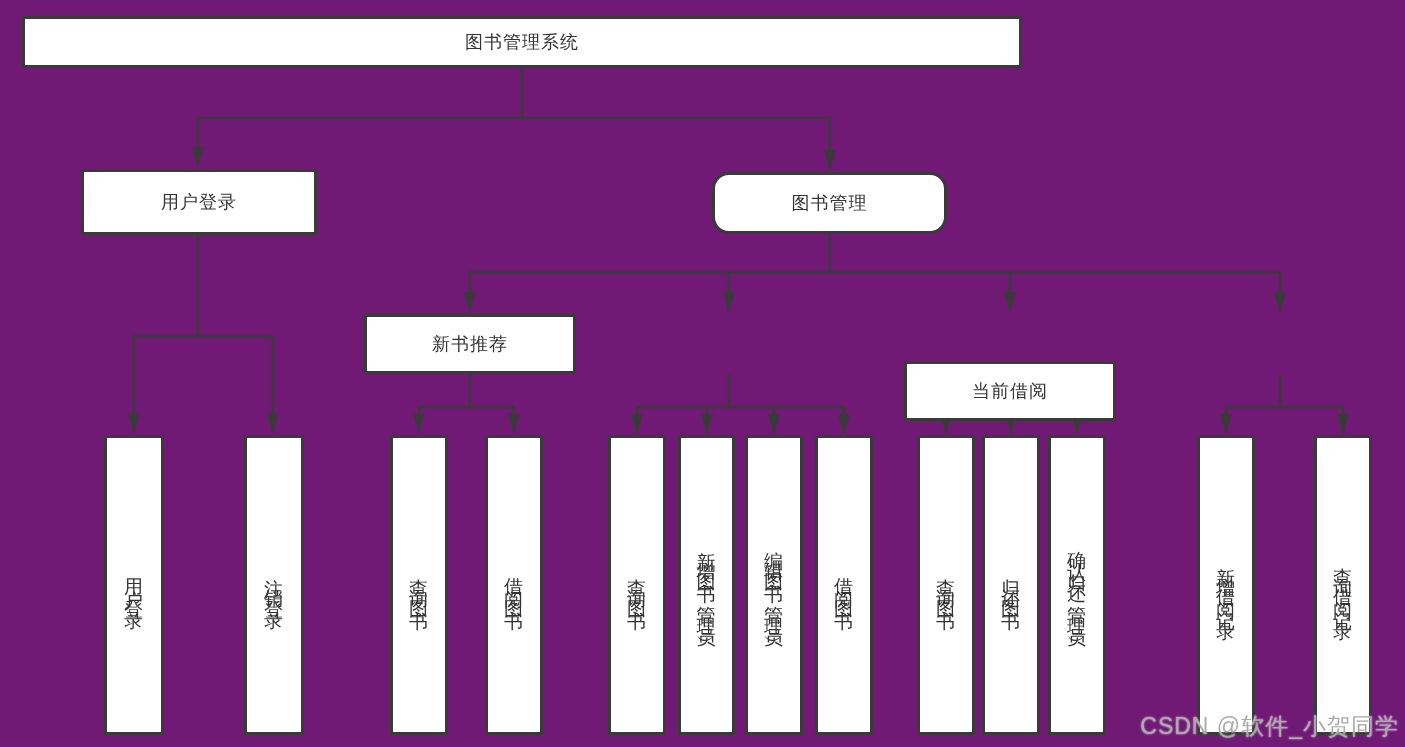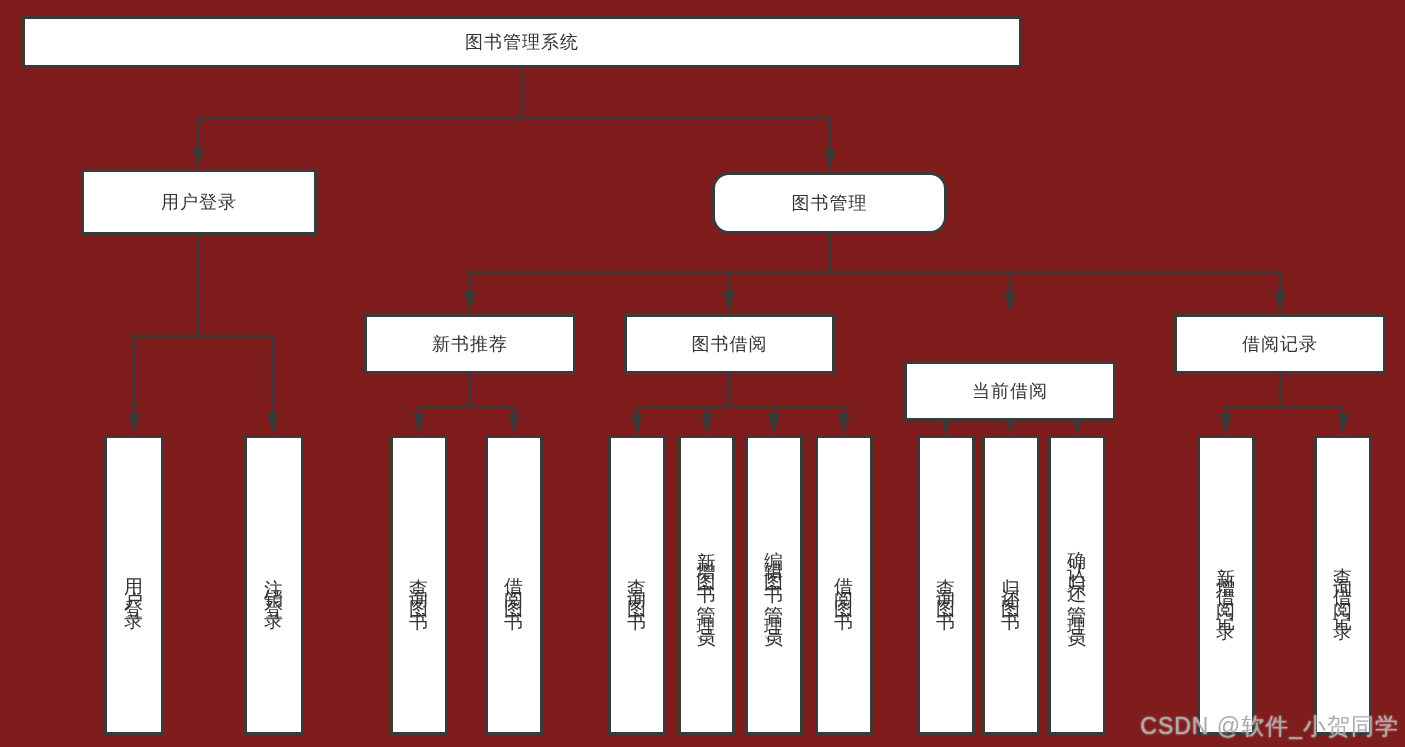--- a/index.html
+++ b/index.html
@@ -5,21 +5,21 @@
   html, body {
     margin: 0;
     padding: 0;
     background: #ffffff;
     font-family: "Liberation Sans", "DejaVu Sans", sans-serif;
   }
   .canvas {
     position: relative;
     width: 1405px;
     height: 747px;
-    background: #7f1d1d;
+    background: #701a75;
     overflow: hidden;
   }
   .connector-layer {
     position: absolute;
     left: 0; top: 0;
     width: 1405px;
     height: 747px;
     pointer-events: none;
   }
   .node {
@@ -118,28 +118,22 @@
   <div class="node h-node" style="left:81px; top:169px; width:236px; height:66px;">
     <span>用户登录</span>
   </div>
   <div class="node h-node" style="left:712px; top:172px; width:235px; height:62px;border-radius:17px;">
     <span>图书管理</span>
   </div>
 
   <div class="node h-node" style="left:364px; top:314px; width:212px; height:60px;">
     <span>新书推荐</span>
   </div>
-  <div class="node h-node" style="left:624px; top:314px; width:211px; height:60px;">
-    <span>图书借阅</span>
-  </div>
   <div class="node h-node" style="left:904px; top:314px; width:212px; height:60px;margin-top:47px;">
     <span>当前借阅</span>
-  </div>
-  <div class="node h-node" style="left:1174px; top:314px; width:212px; height:60px;">
-    <span>借阅记录</span>
   </div>
 
   <div class="node v-node" style="left:104px; width:60px;">
     <span class="vtext">用户登录</span>
   </div>
   <div class="node v-node" style="left:244px; width:60px;">
     <span class="vtext">注销登录</span>
   </div>
 
   <div class="node v-node" style="left:390px;">

